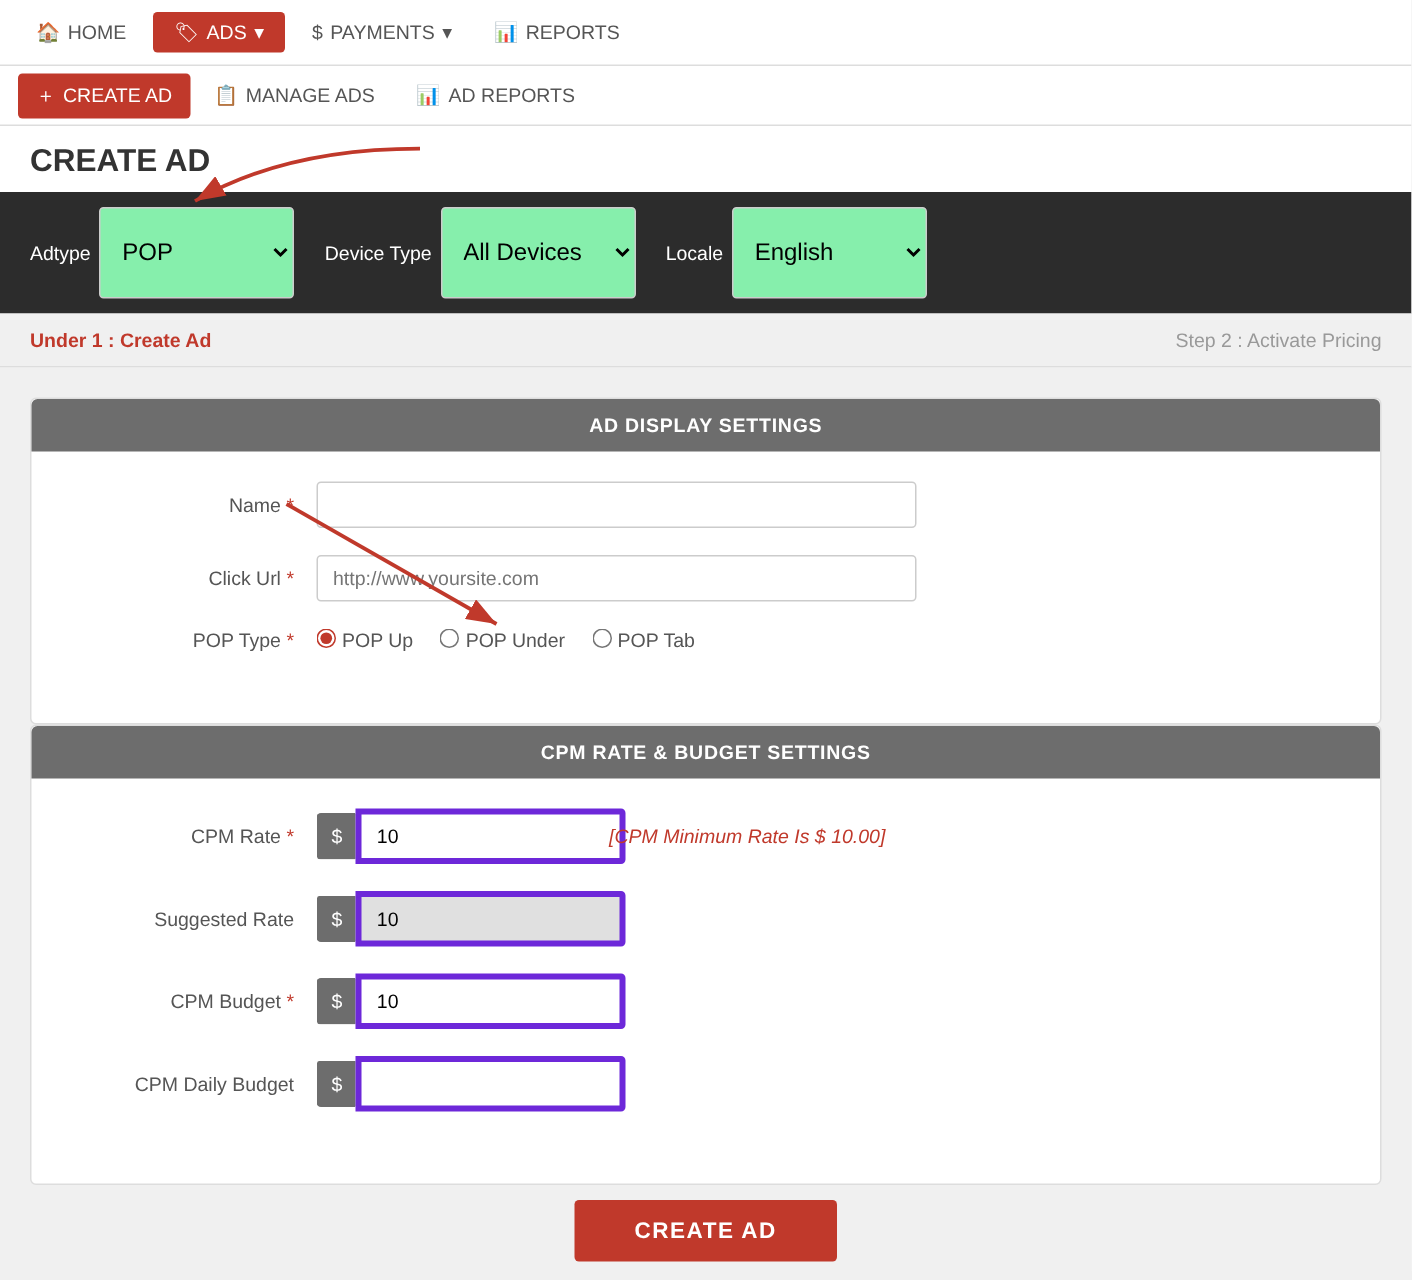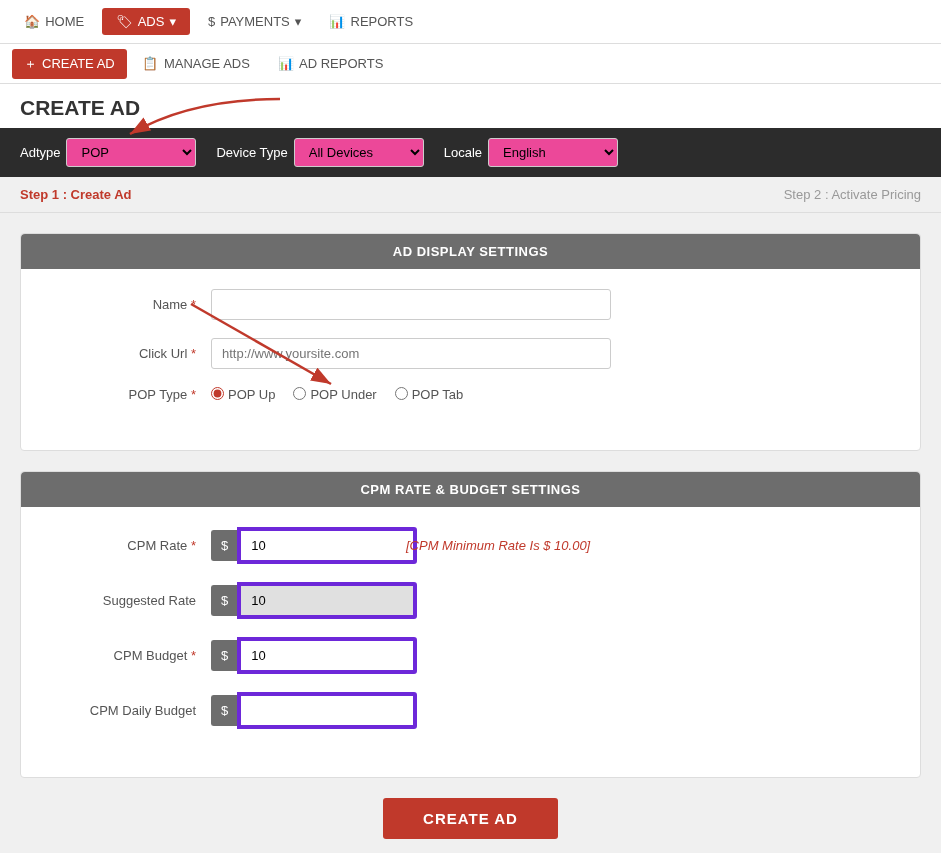--- a/index.html
+++ b/index.html
@@ -68,25 +68,25 @@
       display: flex;
       align-items: center;
       gap: 20px;
     }
     .toolbar-bar label {
       color: #fff;
       font-size: 13px;
       margin-right: 6px;
     }
     .toolbar-bar select {
-      padding: 5px 10px;
+      padding: 20px 10px;
       border: 1px solid #ccc;
       border-radius: 3px;
-      font-size: 13px;
-      background: #ec4899;
+      font-size: 16px;
+      background: #86efac;
       cursor: pointer;
       min-width: 130px;
     }
     .toolbar-group { display: flex; align-items: center; }
 
     
     .steps-bar {
       background: #f0f0f0;
       padding: 10px 20px;
       display: flex;
@@ -102,21 +102,20 @@
     .content-area {
       padding: 20px;
       background: #f0f0f0;
     }
 
     
     .card {
       background: #fff;
       border: 1px solid #ddd;
       border-radius: 4px;
-      margin-bottom: 20px;
     }
     .card-header {
       background: #6d6d6d;
       color: #fff;
       text-align: center;
       padding: 10px;
       font-size: 13px;
       font-weight: bold;
       letter-spacing: 0.5px;
       border-radius: 4px 4px 0 0;
@@ -317,21 +316,21 @@
       <option>English</option>
       <option>French</option>
       <option>Spanish</option>
       <option>German</option>
     </select>
   </div>
 </div>
 
 <div class="steps-bar">
   <div class="step-active">
-    <span>Step </span><span style="color:#c0392b;font-weight:bold;">1</span><span> : Create Ad</span>
+    <span>Under </span><span style="color:#c0392b;font-weight:bold;">1</span><span> : Create Ad</span>
   </div>
   <div class="step-inactive">Step 2 : Activate Pricing</div>
 </div>
 
 <div class="content-area">
 
   <div class="card arrow-card-wrapper" style="position:relative;">
     <div class="card-header">AD DISPLAY SETTINGS</div>
     <div class="card-body">
 

